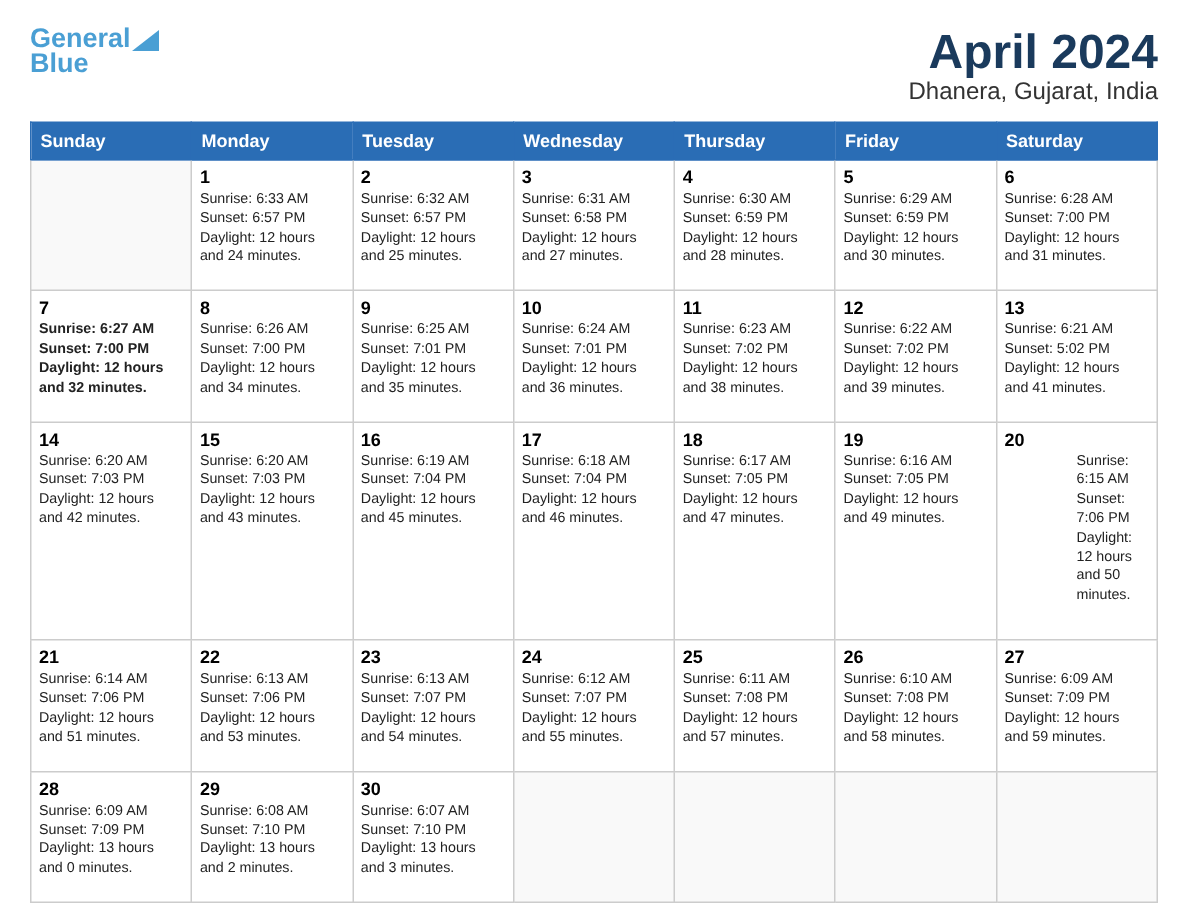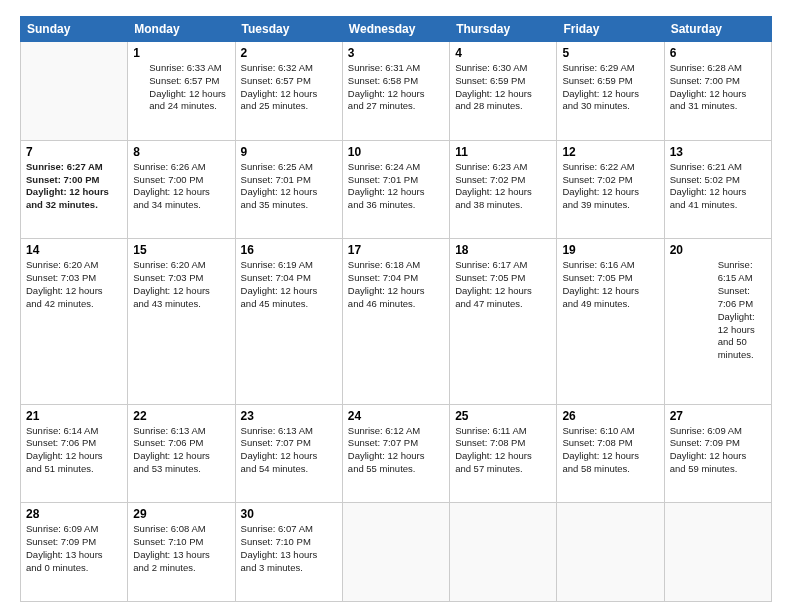--- a/index.html
+++ b/index.html
@@ -83,39 +83,58 @@
       line-height: 1.35;
     }
     .empty-cell {
       background: #f9f9f9;
     }
   </style>
 </head>
 <body>
 
 <div class="page">
+  <div class="header">
+    <div class="logo">
+      <div style="display:flex;align-items:center;">
+        <span class="logo-text">
+          <span>General</span>
+        </span>
+        <svg width="18" height="18" viewBox="0 0 18 18" style="margin-left:1px;margin-top:-2px;">
+          <polygon points="0,18 18,18 18,4" fill="#4a9fd4"></polygon>
+        </svg>
+      </div>
+      <div style="display:flex;align-items:center;margin-top:-3px;">
+        <span class="logo-text" style="color:#4a9fd4;">Blue</span>
+      </div>
+    </div>
+    <div class="title-block">
+      <div class="main-title">April 2024</div>
+      <div class="subtitle">Dhanera, Gujarat, India</div>
+    </div>
+  </div>
 
   <table class="calendar">
     <thead>
       <tr>
         <th>Sunday</th>
         <th>Monday</th>
         <th>Tuesday</th>
         <th>Wednesday</th>
         <th>Thursday</th>
         <th>Friday</th>
         <th>Saturday</th>
       </tr>
     </thead>
     <tbody id="calendar-body">
     <tr>
           <td class="empty-cell"></td>
           <td>
             <span class="day-num">1</span>
-            <div class="day-info" style="white-space: pre-line; margin-left: 16px;">Sunrise: 6:33 AM
+            <div class="day-info" style="white-space: pre-line;">Sunrise: 6:33 AM
 Sunset: 6:57 PM
 Daylight: 12 hours
 and 24 minutes.</div>
           </td>
           <td>
             <span class="day-num">2</span>
             <div class="day-info" style="white-space: pre-line;">Sunrise: 6:32 AM
 Sunset: 6:57 PM
 Daylight: 12 hours
 and 25 minutes.</div>

